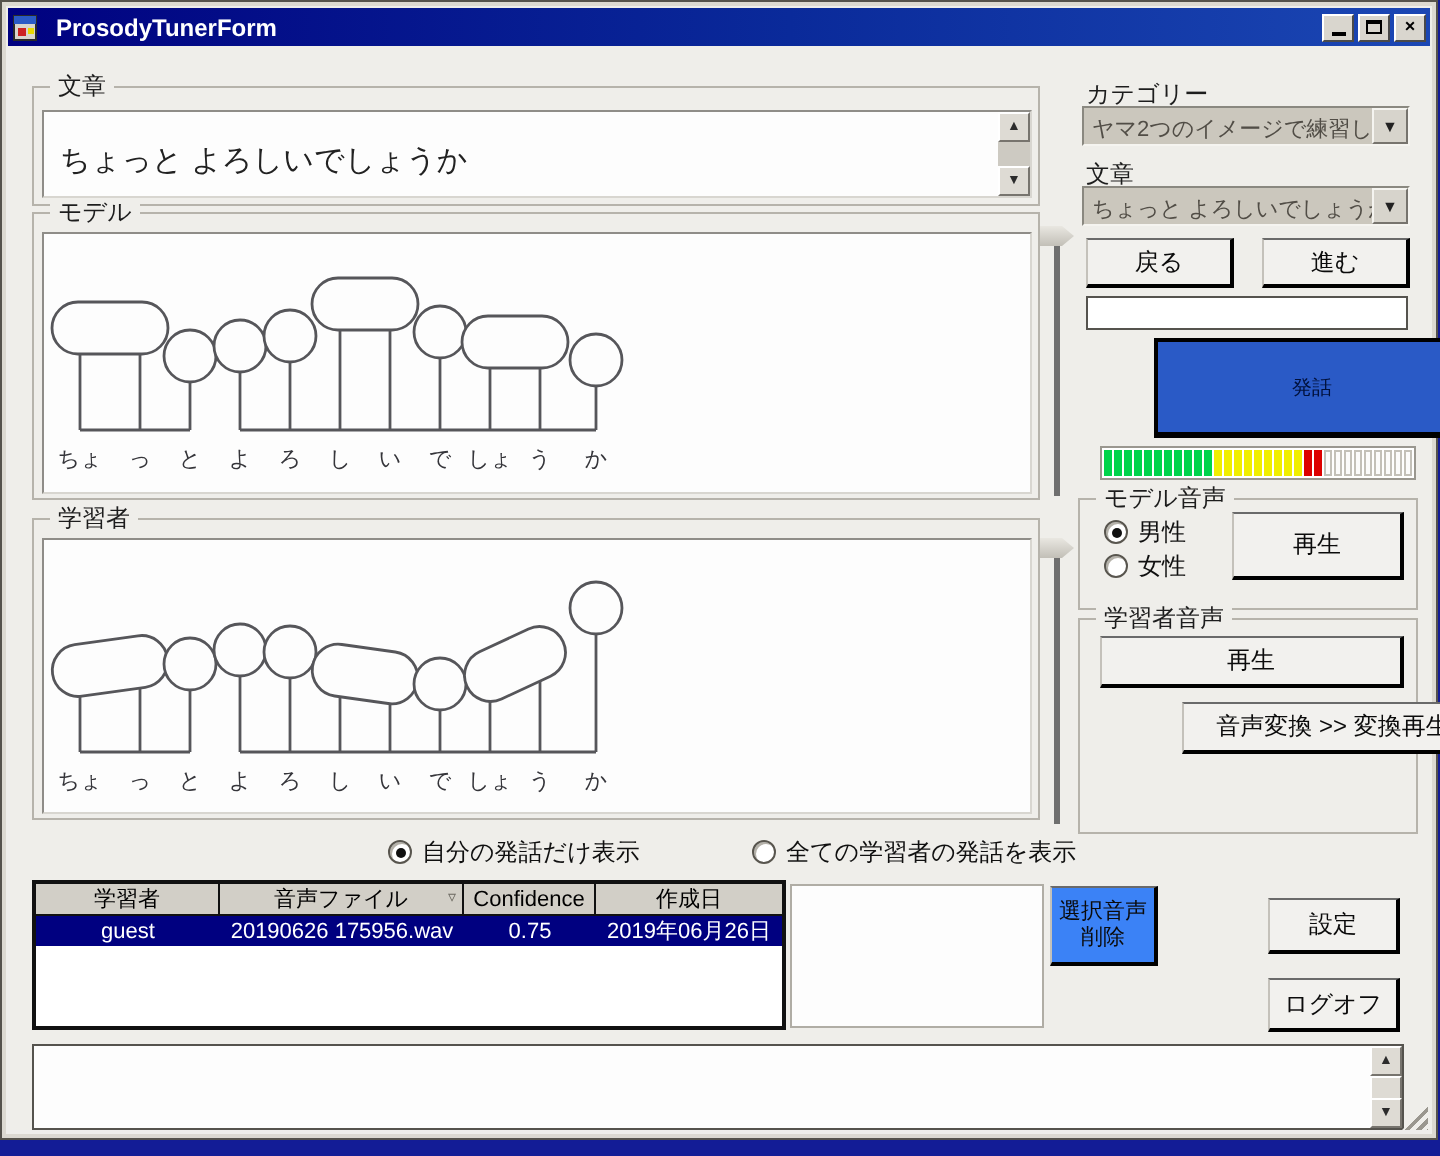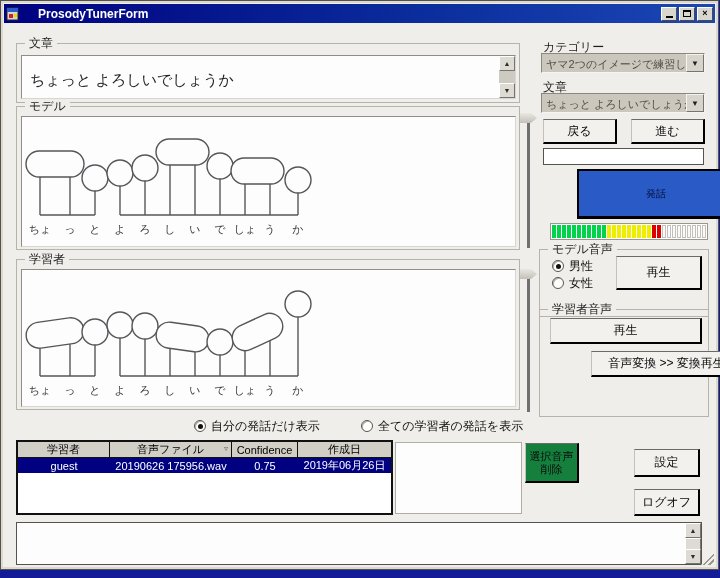--- a/index.html
+++ b/index.html
@@ -13,21 +13,21 @@
     position:absolute; left:1px; top:1px; width:717px; height:568px;
     background:#efeeea; border:2px solid #dcd9d1;
     box-shadow:0 0 0 1px #55524c;
   }
   
   .titlebar {
     position:absolute; left:1px; top:1px; right:1px; height:19px;
     background:linear-gradient(90deg,#000180 0%,#0a2a9a 55%,#1b47b4 100%);
     display:flex; align-items:center; padding:0 2px;
   }
-  .titlebar .ttl { color:#fff; font-size:12px; font-weight:bold; margin-left:18px; }
+  .titlebar .ttl { color:#fff; font-size:12px; font-weight:bold; margin-left:8px; }
   .appicon { width:14px; height:14px; flex:none; }
   .winbtns { margin-left:auto; display:flex; gap:2px; }
   .tbtn {
     width:16px; height:14px; background:#d9d6ce;
     border:1px solid; border-color:#ffffff #4a4a4a #4a4a4a #ffffff;
     display:flex; align-items:center; justify-content:center;
     font-size:9px; font-weight:bold; color:#000; line-height:1;
   }
   .glyph-min { width:7px; height:2px; background:#000; margin-top:7px; }
   .glyph-max { width:8px; height:7px; border:1px solid #000; border-top-width:2px; }
@@ -54,21 +54,21 @@
     border:1px solid; border-color:#ffffff #77746e #77746e #ffffff;
   }
   
   .btn {
     position:absolute; background:#f2f1ee;
     border-top:1px solid #6a6a6a; border-left:1px solid #c4c1ba;
     border-right:2px solid #000; border-bottom:2px solid #000;
     font-size:12px; color:#0b0b0b; font-family:inherit;
     display:flex; align-items:center; justify-content:center; white-space:nowrap;
   }
-  .btn.gray { background:#15803d; flex-direction:column; font-size:11px; line-height:13px; }
+  .btn.gray { background:#3b82f6; flex-direction:column; font-size:11px; line-height:13px; }
   .btn.speak {
     background:#2a5ac6; color:#00103a; font-size:10px;
     border:2px solid #000; border-right-width:3px; border-bottom-width:3px;margin-left:33px;
   }
   
   .combo {
     position:absolute; height:20px; background:#cbc7bd; display:flex;
     border:1px solid; border-color:#8a8880 #f5f4f0 #f5f4f0 #8a8880;
   }
   .combo .txt {
@@ -253,21 +253,21 @@
 
   <div class="sl-track" style="left:524px;top:119px;height:126px;"></div>
   <div class="sl-thumb" style="left:517px;top:110px;"></div>
   <div class="sl-track" style="left:524px;top:275px;height:134px;"></div>
   <div class="sl-thumb" style="left:517px;top:266px;"></div>
 
   <div class="radio-item" style="left:191px;top:416px;">
     <span class="radio checked" id="radio-own"></span>
     <span class="rlabel">自分の発話だけ表示</span>
   </div>
-  <div class="radio-item" style="left:358px;top:416px;">
+  <div class="radio-item" style="left:373px;top:416px;">
     <span class="radio" id="radio-all"></span>
     <span class="rlabel">全ての学習者の発話を表示</span>
   </div>
 
   <div class="table" style="left:13px;top:437px;width:377px;height:75px;">
     <div class="thead">
       <div class="th" style="width:92px;">学習者</div>
       <div class="th" style="width:122px;">
           <span>音声ファイル</span>
           <span class="sortmark">▿</span>
@@ -333,21 +333,21 @@
       <div class="seg empty"></div>
       <div class="seg empty"></div>
       <div class="seg empty"></div>
       <div class="seg empty"></div>
       <div class="seg empty"></div>
       <div class="seg empty"></div>
       <div class="seg empty"></div>
       <div class="seg empty"></div>
     </div>
 
-  <div class="gbox" style="left:536px;top:246px;width:170px;height:68px;">
+  <div class="gbox" style="left:536px;top:246px;width:170px;height:56px;">
     <span class="legend">モデル音声</span>
     <div class="radio-item" style="left:12px;top:9px;">
       <span class="radio checked" id="radio-male"></span>
       <span class="rlabel">男性</span>
     </div>
     <div class="radio-item" style="left:12px;top:26px;">
       <span class="radio" id="radio-female"></span>
       <span class="rlabel">女性</span>
     </div>
     <div class="btn" style="left:76px;top:6px;width:86px;height:34px;">再生</div>

